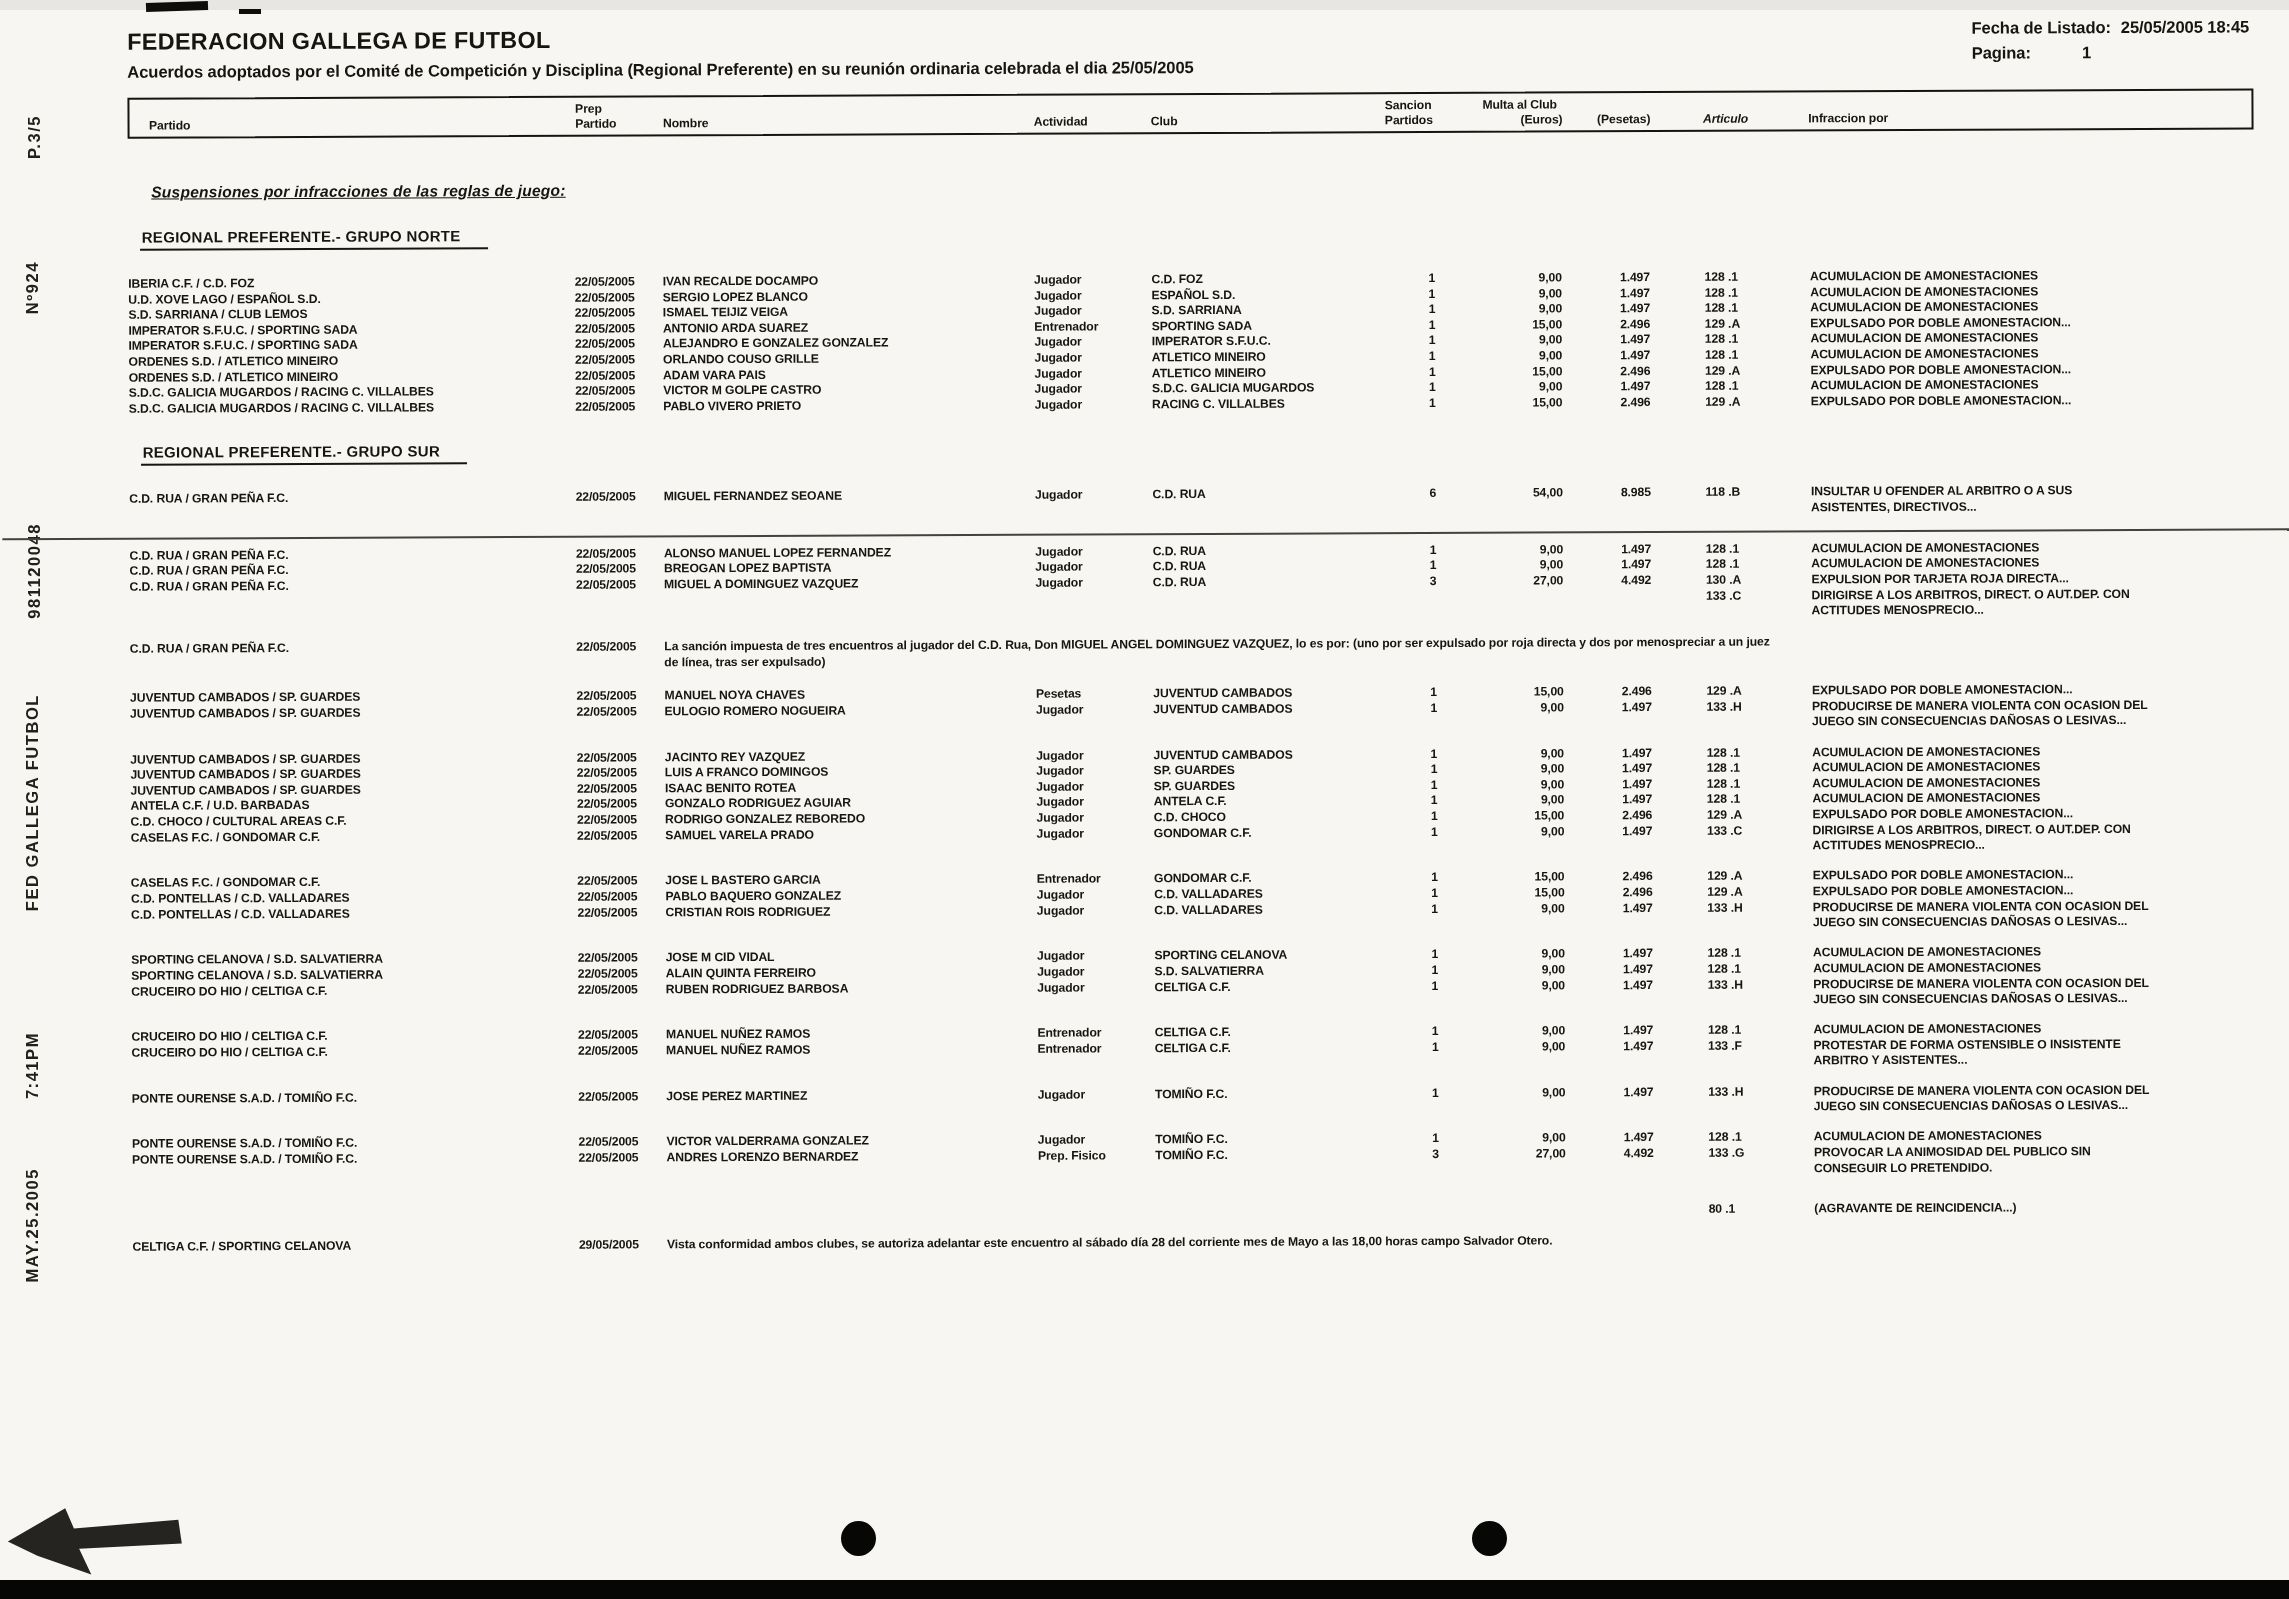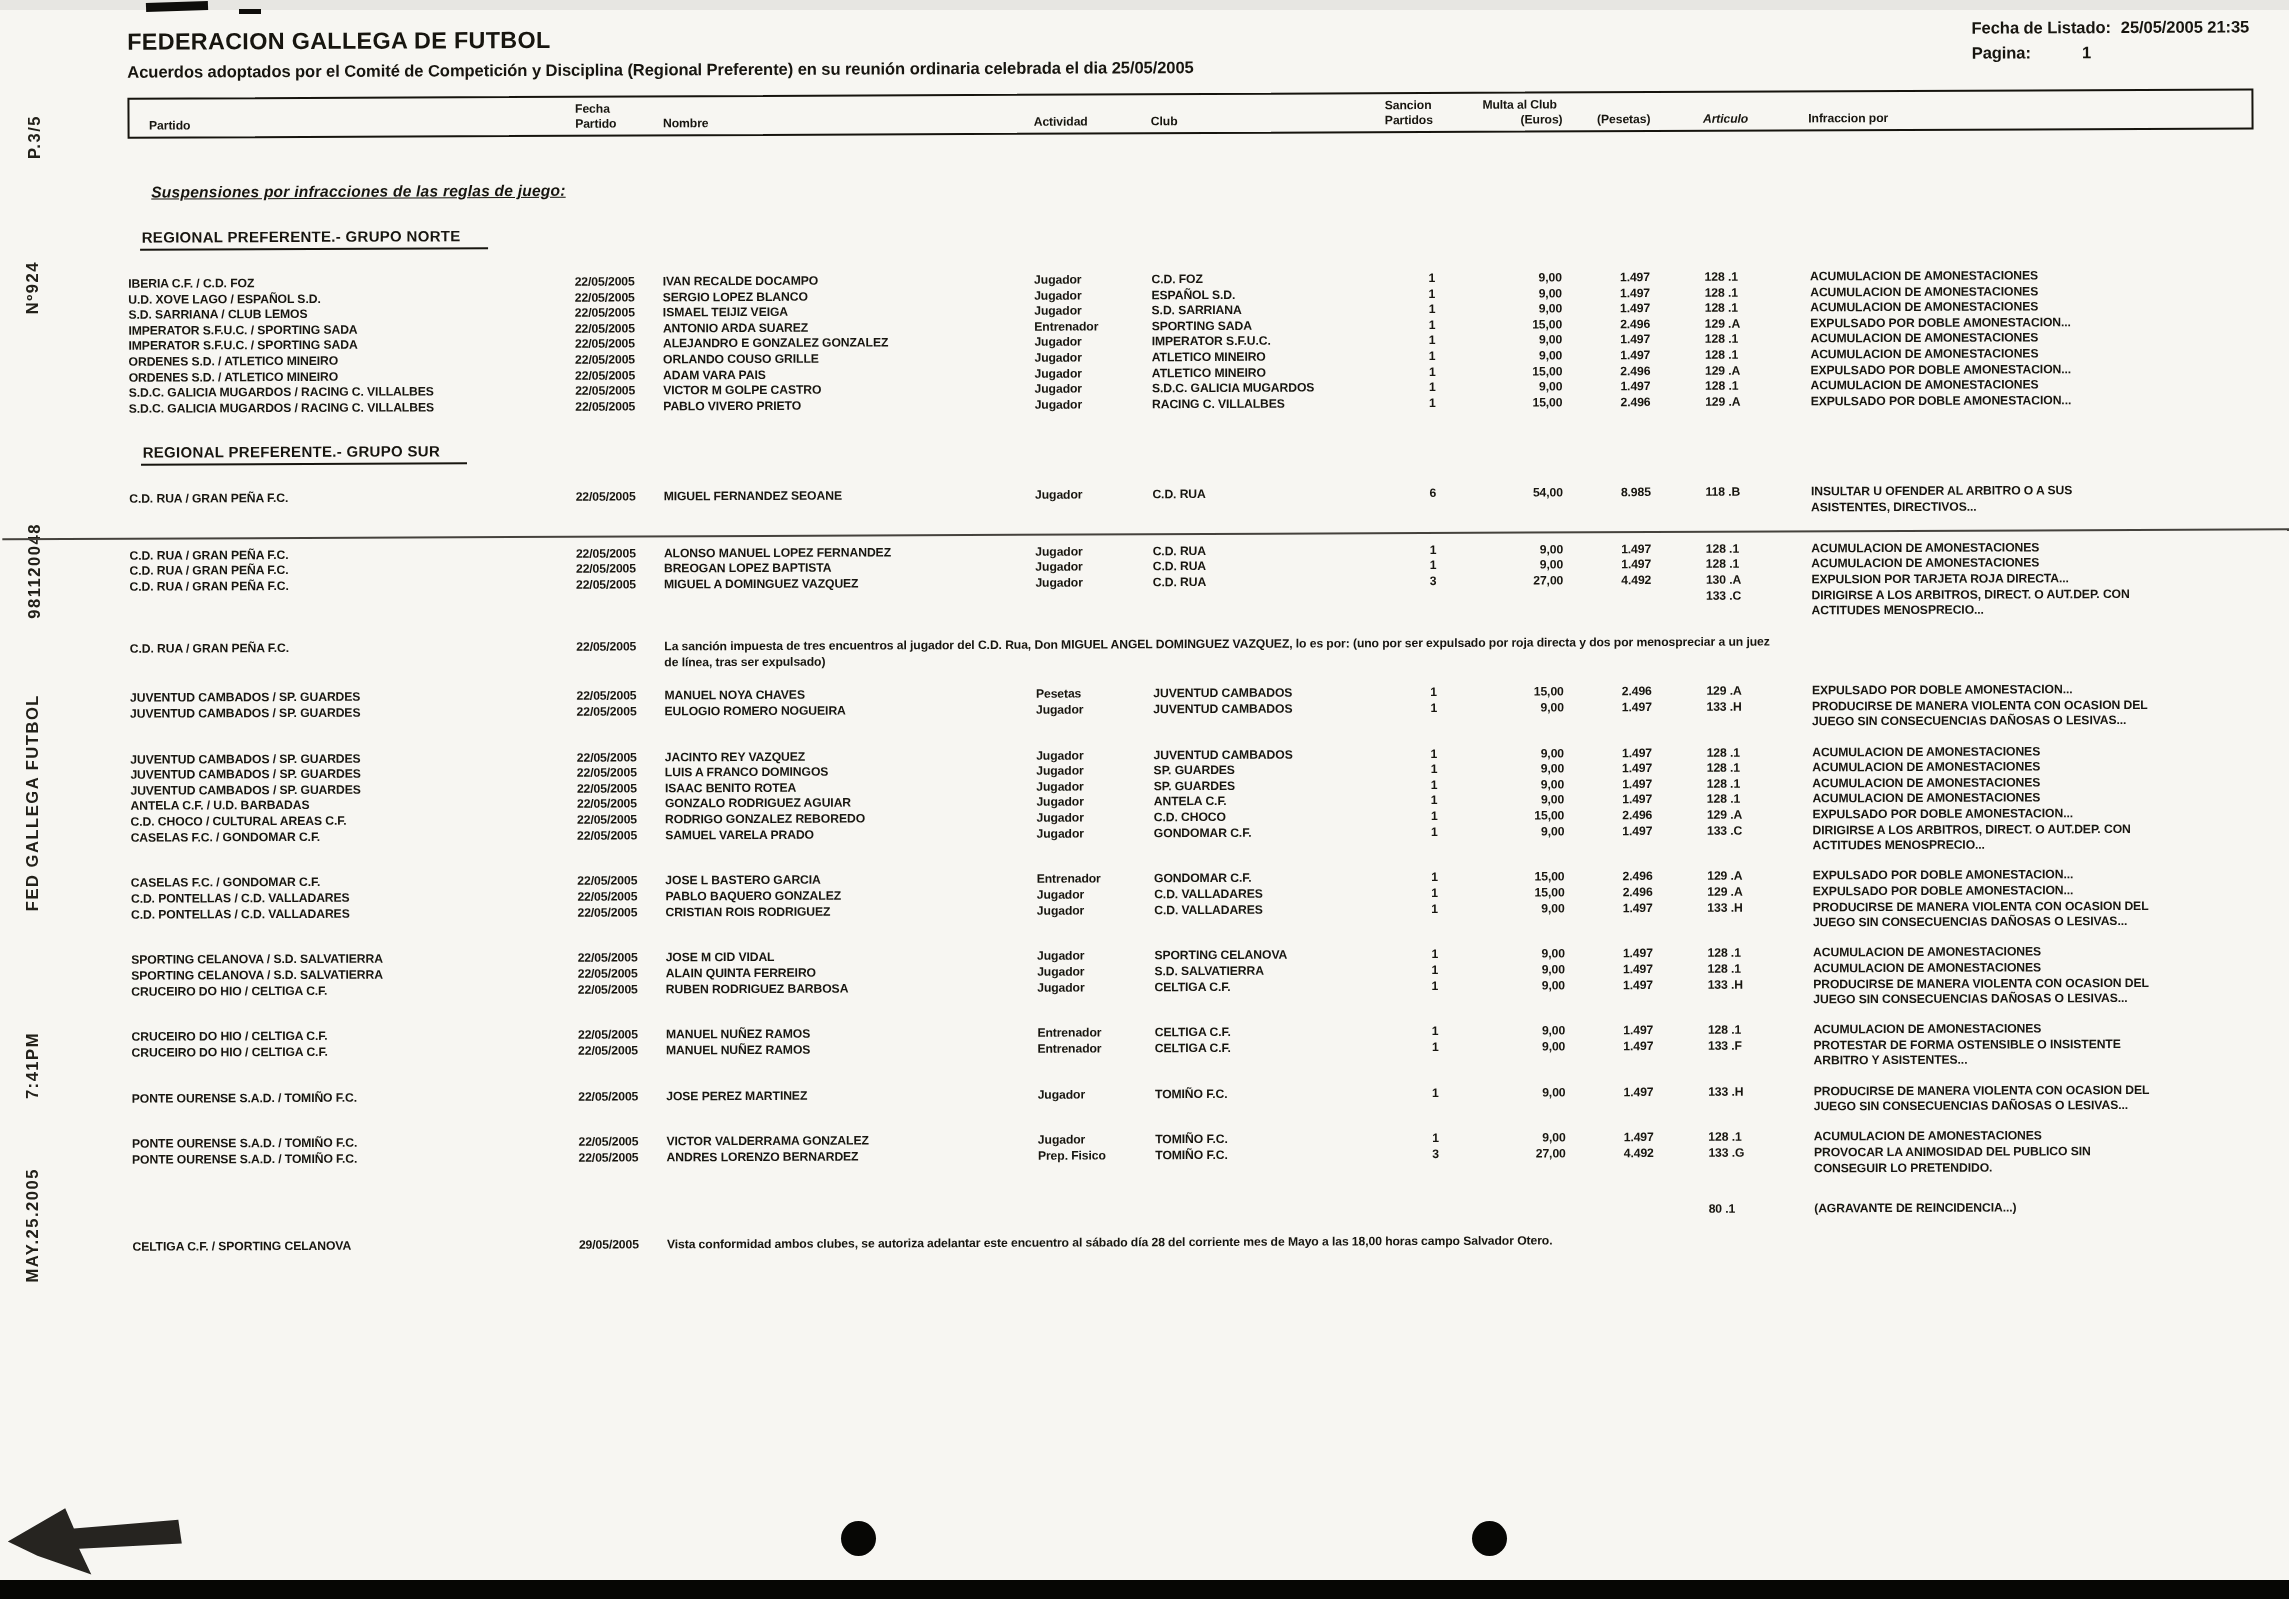--- a/index.html
+++ b/index.html
@@ -134,36 +134,36 @@
 </div>
 
 <div class="content">
 
   <div class="doc-header">
     <div class="title">FEDERACION GALLEGA DE FUTBOL</div>
     <div class="subtitle">Acuerdos adoptados por el Comité de Competición y Disciplina (Regional Preferente) en su reunión ordinaria celebrada el dia 25/05/2005</div>
     <div class="meta">
       <div class="meta-row">
         <span>Fecha de Listado:</span>
-        <span>25/05/2005 21:35</span>
+        <span>25/05/2005 18:45</span>
       </div>
       <div class="meta-row pagina">
         <span>Pagina:</span>
         <span>1</span>
       </div>
     </div>
   </div>
 
   <div class="thead">
     <div class="grid-cols">
       <div class="hc partido">
         <span>Partido</span>
       </div>
       <div class="hc fecha">
-        <span>Fecha</span>
+        <span>Prep</span>
         <span>Partido</span>
       </div>
       <div class="hc nombre">
         <span>Nombre</span>
       </div>
       <div class="hc actividad">
         <span>Actividad</span>
       </div>
       <div class="hc club">
         <span>Club</span>

